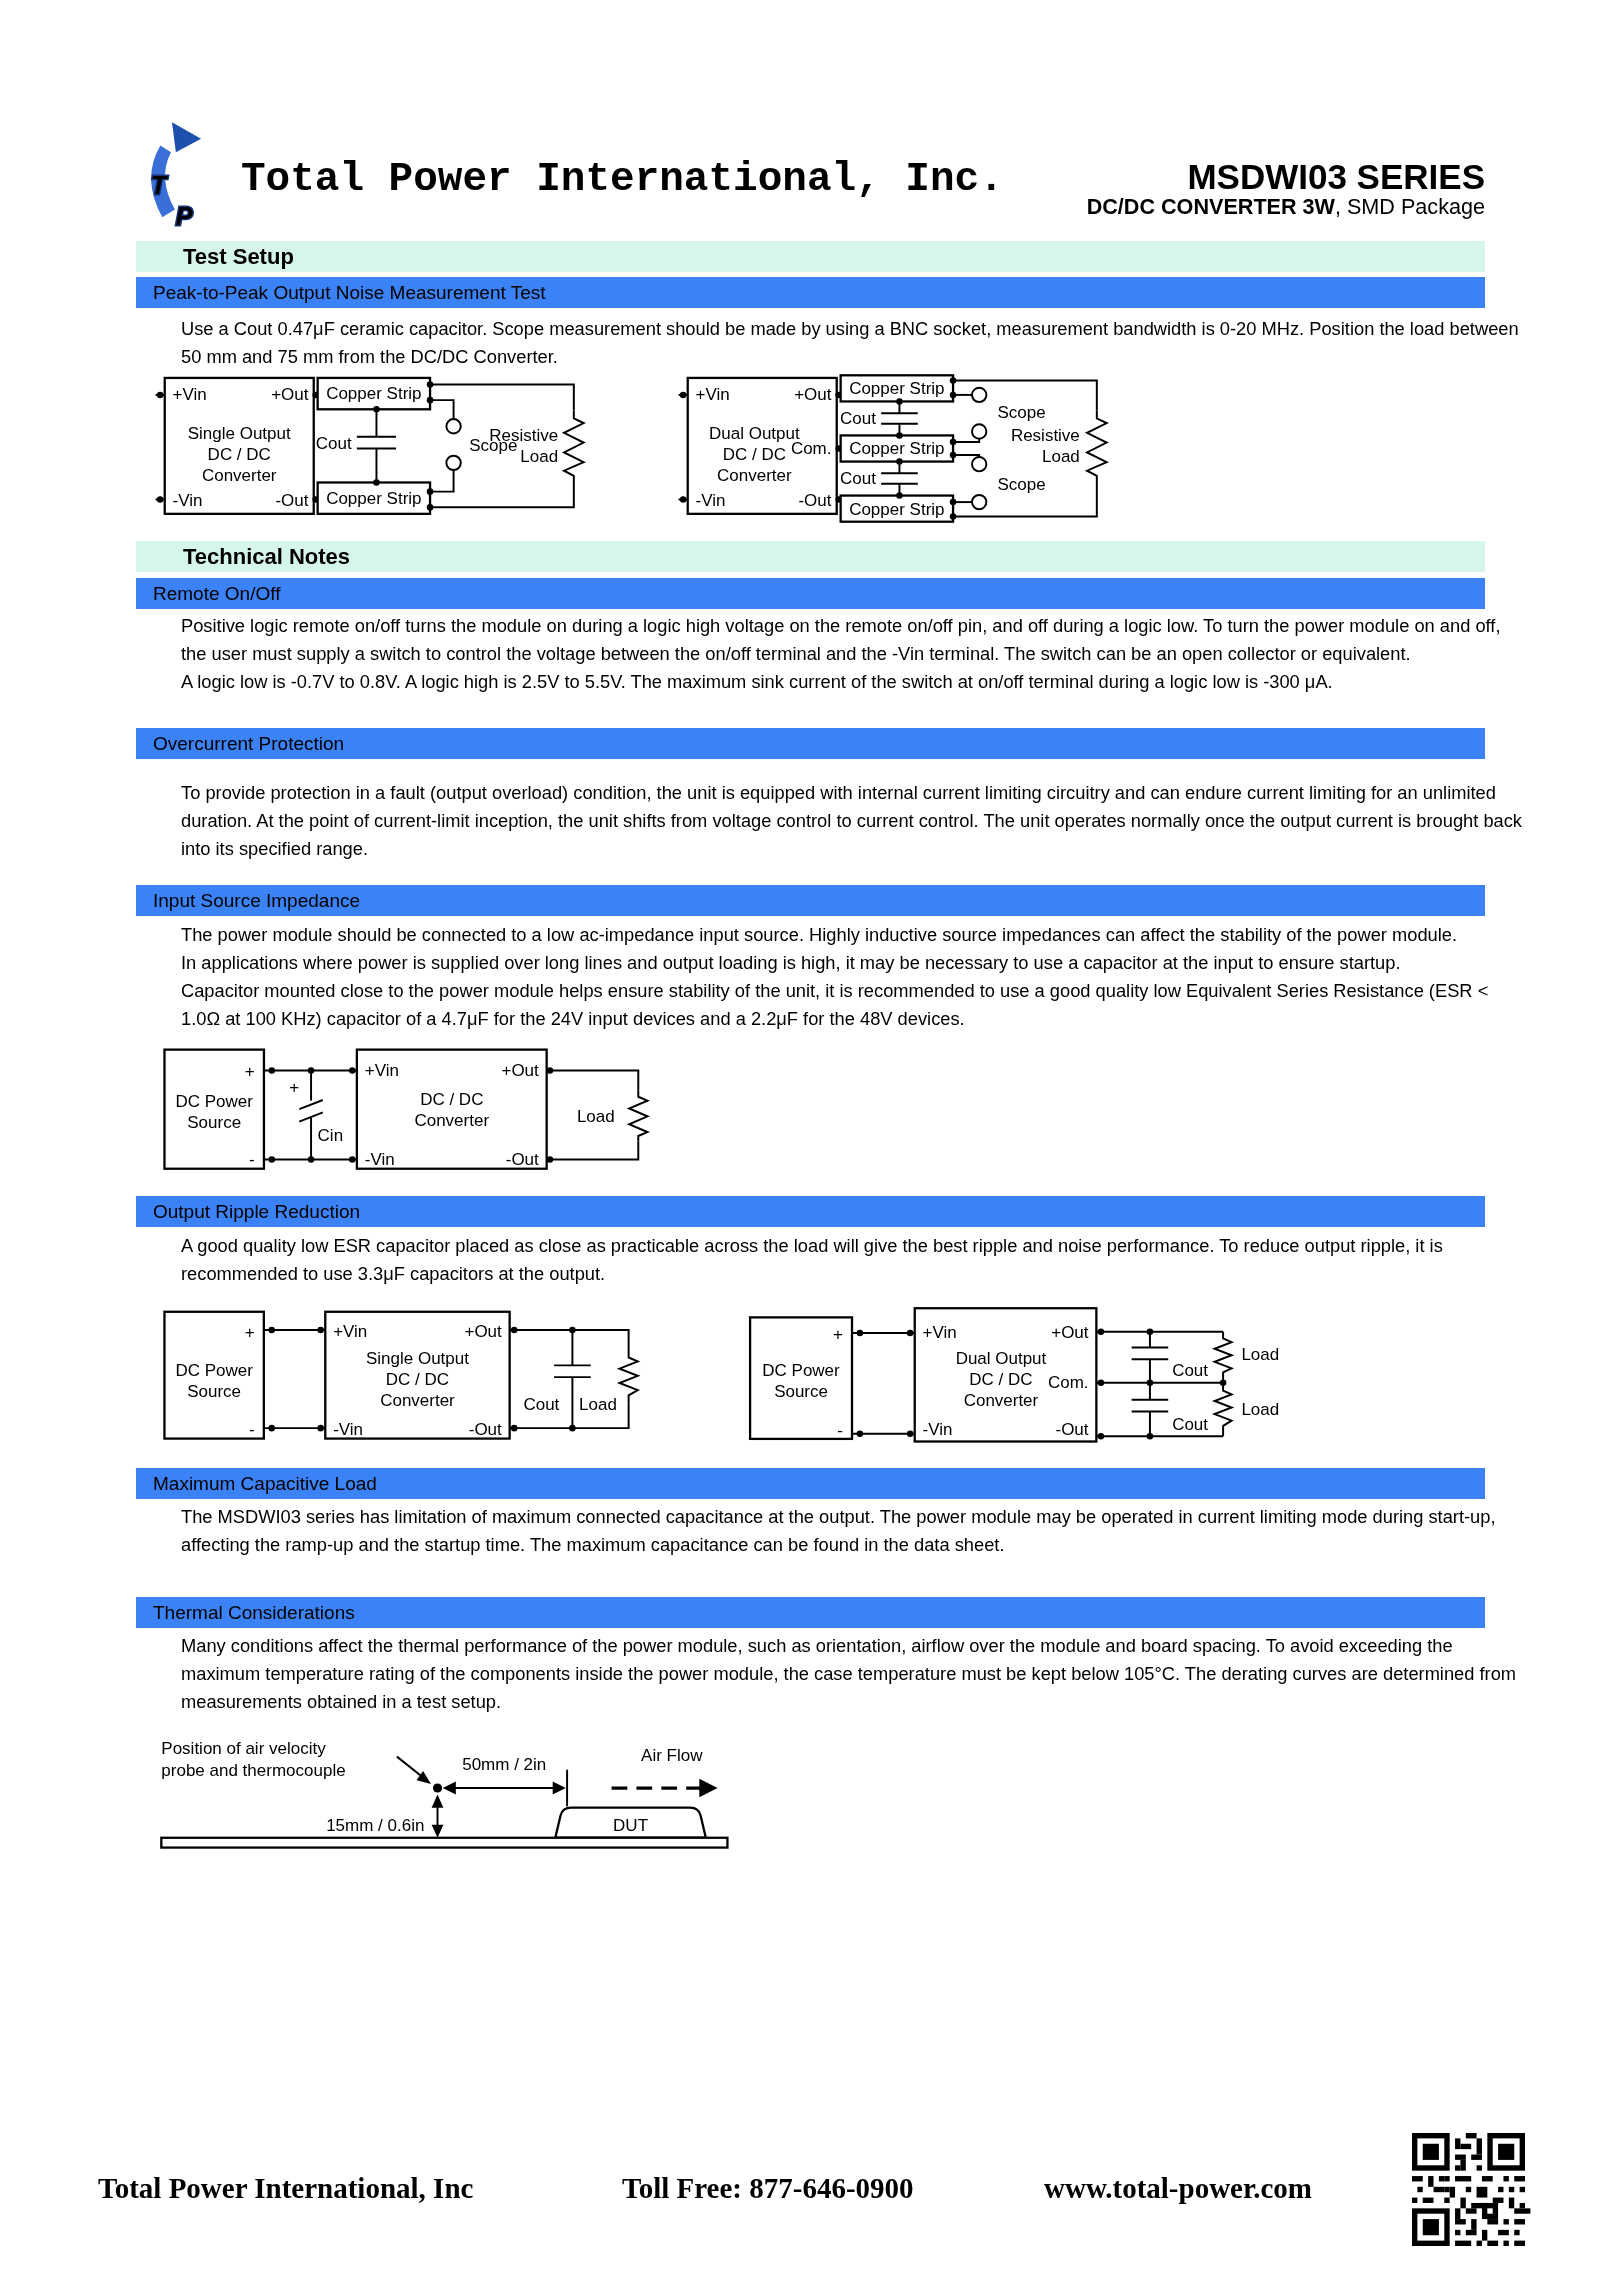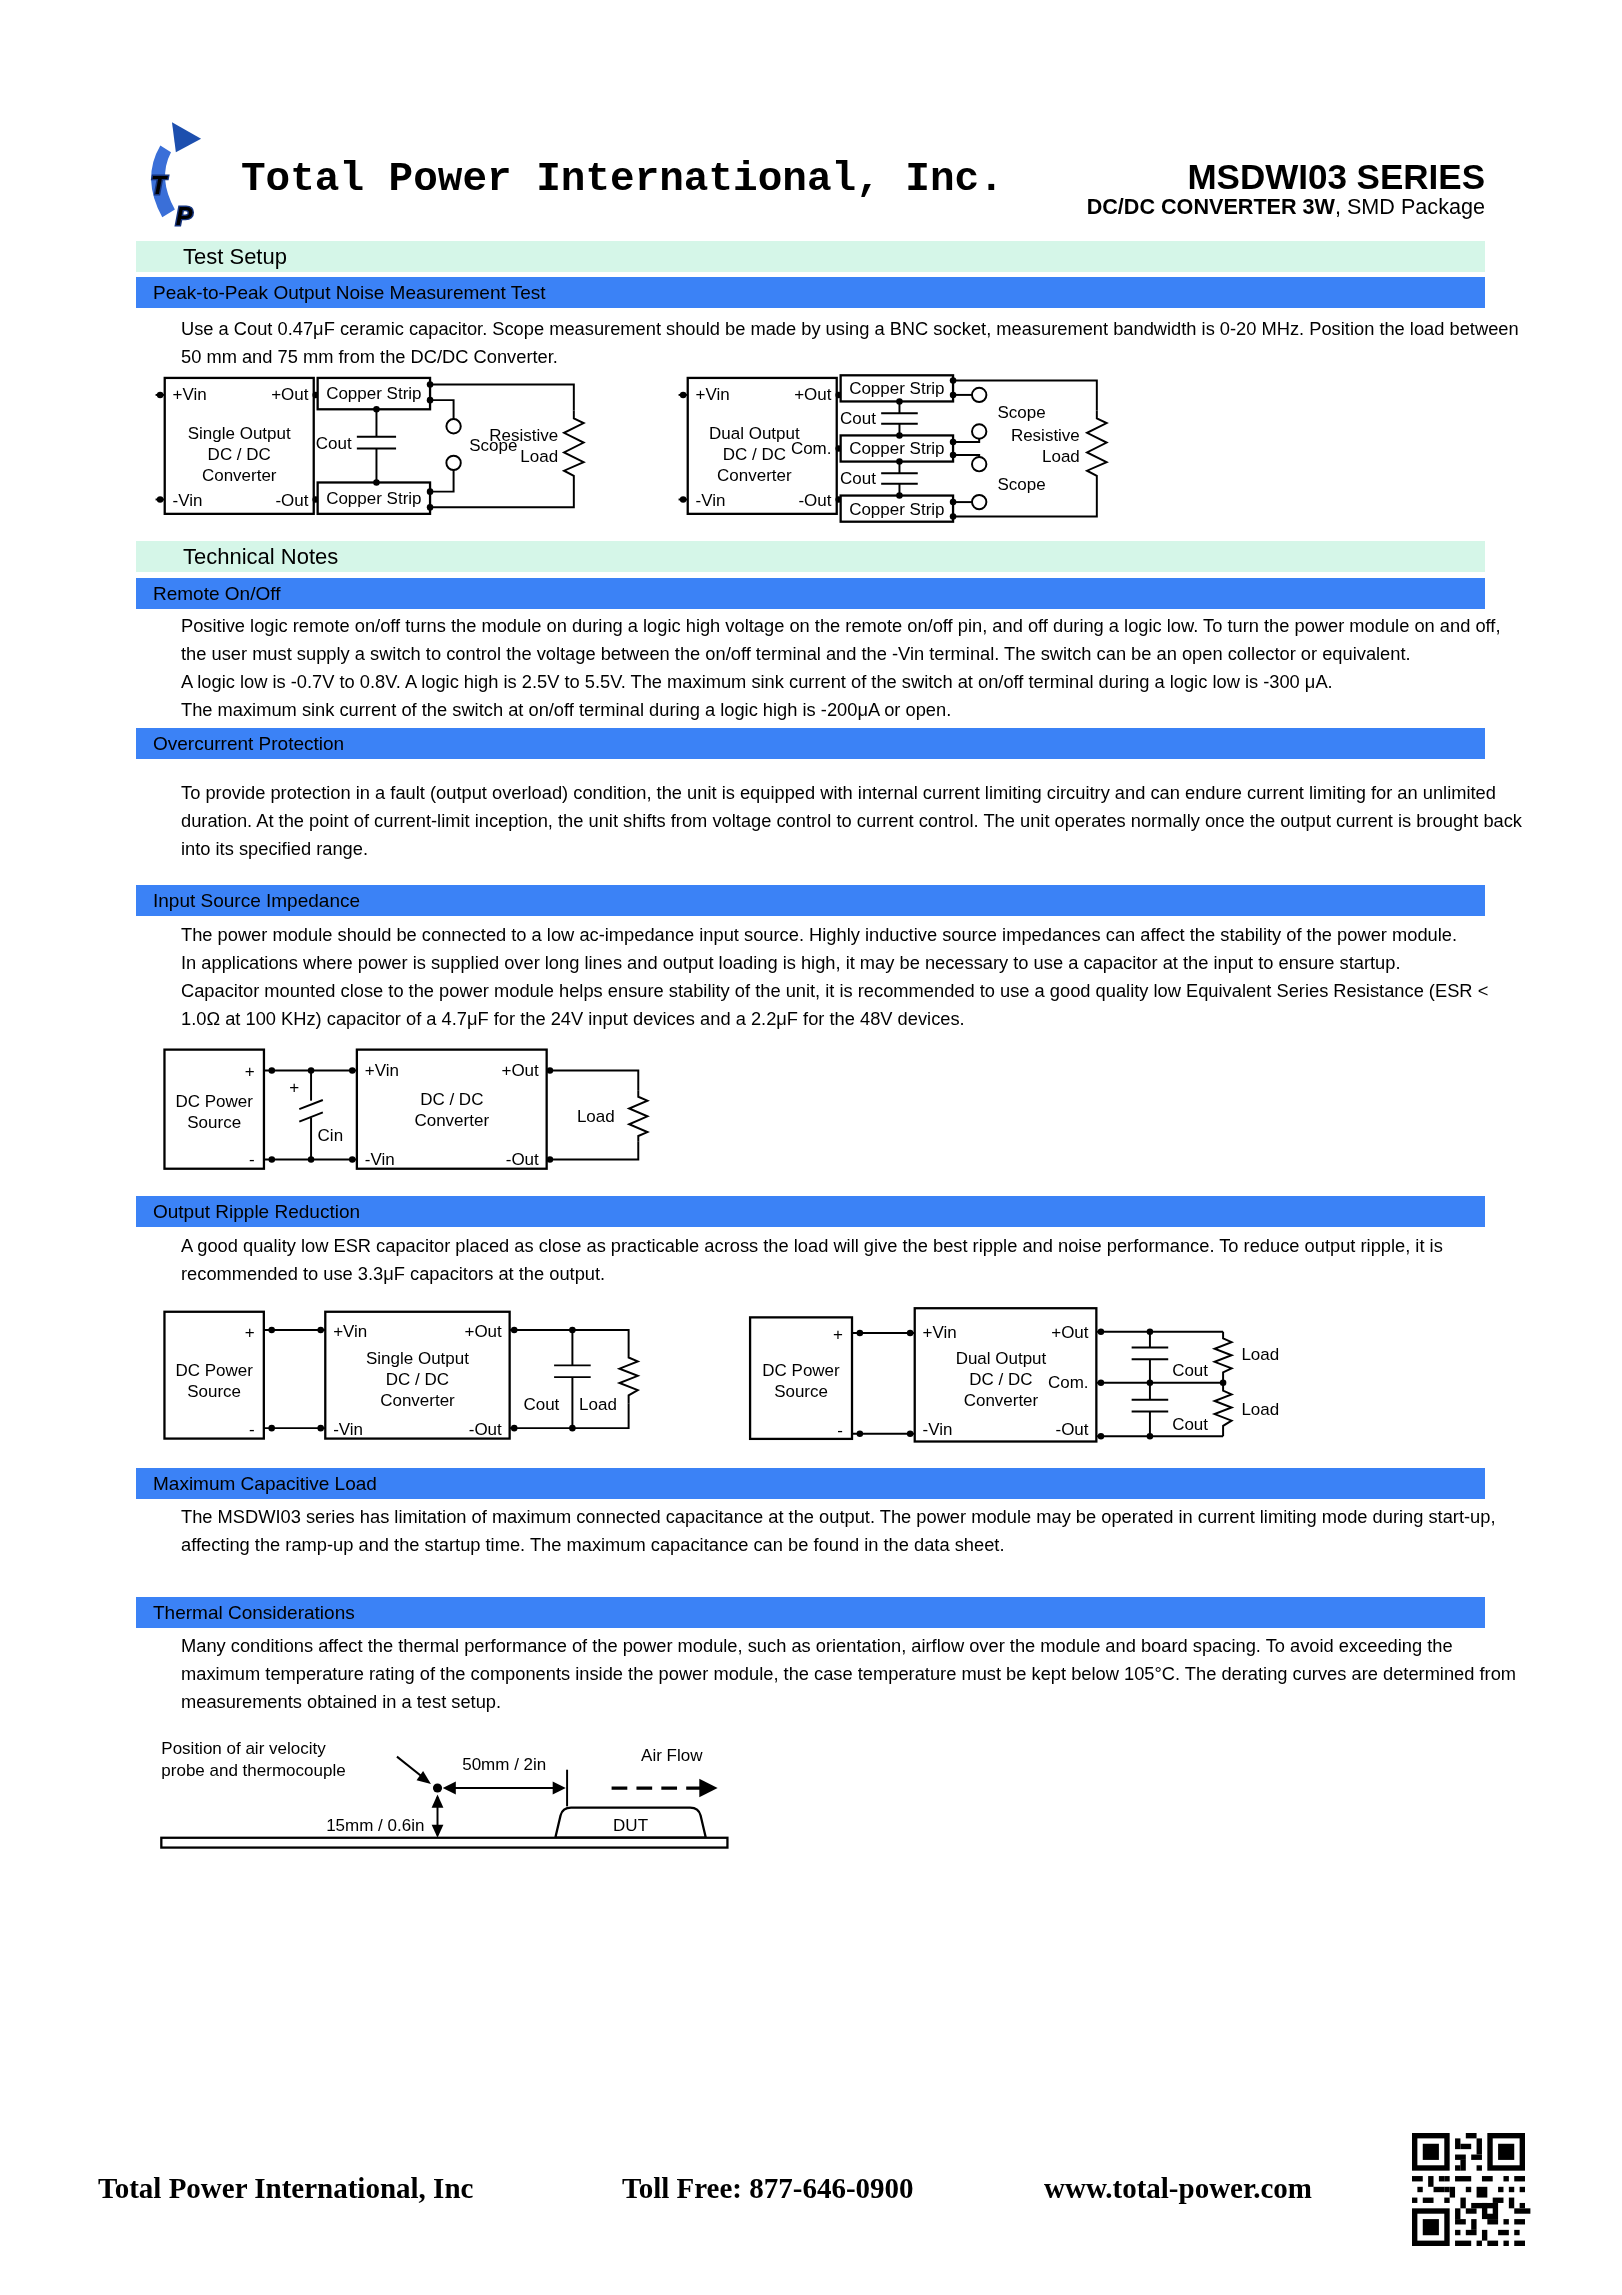--- a/index.html
+++ b/index.html
@@ -11,21 +11,21 @@
   .company-name{position:absolute;left:241px;top:156px;
         font-family:Liberation Mono, monospace;font-weight:bold;font-size:41px;white-space:nowrap;}
   .series-title{position:absolute;right:137px;top:133px;font-size:35px;font-weight:bold;
         text-align:right;white-space:nowrap;margin-top:24px;}
   .series-sub{position:absolute;right:137px;top:194px;font-size:21.6px;text-align:right;white-space:nowrap;}
   .series-sub .b{font-weight:bold;}
 
   
   .bar{position:absolute;left:136px;width:1349px;height:31px;box-sizing:border-box;
        display:flex;align-items:center;padding-left:17px;white-space:nowrap;}
-  .bar.mint{background:#d5f6e8;font-weight:normal;font-size:22px;padding-left:47px;}
+  .bar.mint{background:#d5f6e8;font-weight:bold;font-size:22px;padding-left:47px;}
   .bar.gray{background:#3b82f6;font-size:19px;}
 
   
   .para{position:absolute;left:137px;font-size:18.3px;line-height:28px;white-space:nowrap;margin-left:44px;}
 
   
   svg{position:absolute;overflow:visible;}
   .wire{stroke:#000;stroke-width:3;fill:none;}
   .box{fill:#ffffff;stroke:#000;stroke-width:3.5;}
   .dot{fill:#000;stroke:none;}
@@ -174,21 +174,20 @@
     <span>Technical Notes</span>
   </div>
 
   <div class="bar gray" style="top:578px">
     <span>Remote On/Off</span>
   </div>
   <div class="para" style="top:612px">
     <div>Positive logic remote on/off turns the module on during a logic high voltage on the remote on/off pin, and off during a logic low. To turn the power module on and off,</div>
     <div>the user must supply a switch to control the voltage between the on/off terminal and the -Vin terminal. The switch can be an open collector or equivalent.</div>
     <div>A logic low is -0.7V to 0.8V. A logic high is 2.5V to 5.5V. The maximum sink current of the switch at on/off terminal during a logic low is -300 μA.</div>
-    <div>The maximum sink current of the switch at on/off terminal during a logic high is -200μA or open.</div>
   </div>
 
   <div class="bar gray" style="top:728px">
     <span>Overcurrent Protection</span>
   </div>
   <div class="para" style="top:779px">
     <div>To provide protection in a fault (output overload) condition, the unit is equipped with internal current limiting circuitry and can endure current limiting for an unlimited</div>
     <div>duration. At the point of current-limit inception, the unit shifts from voltage control to current control. The unit operates normally once the output current is brought back</div>
     <div>into its specified range.</div>
   </div>

